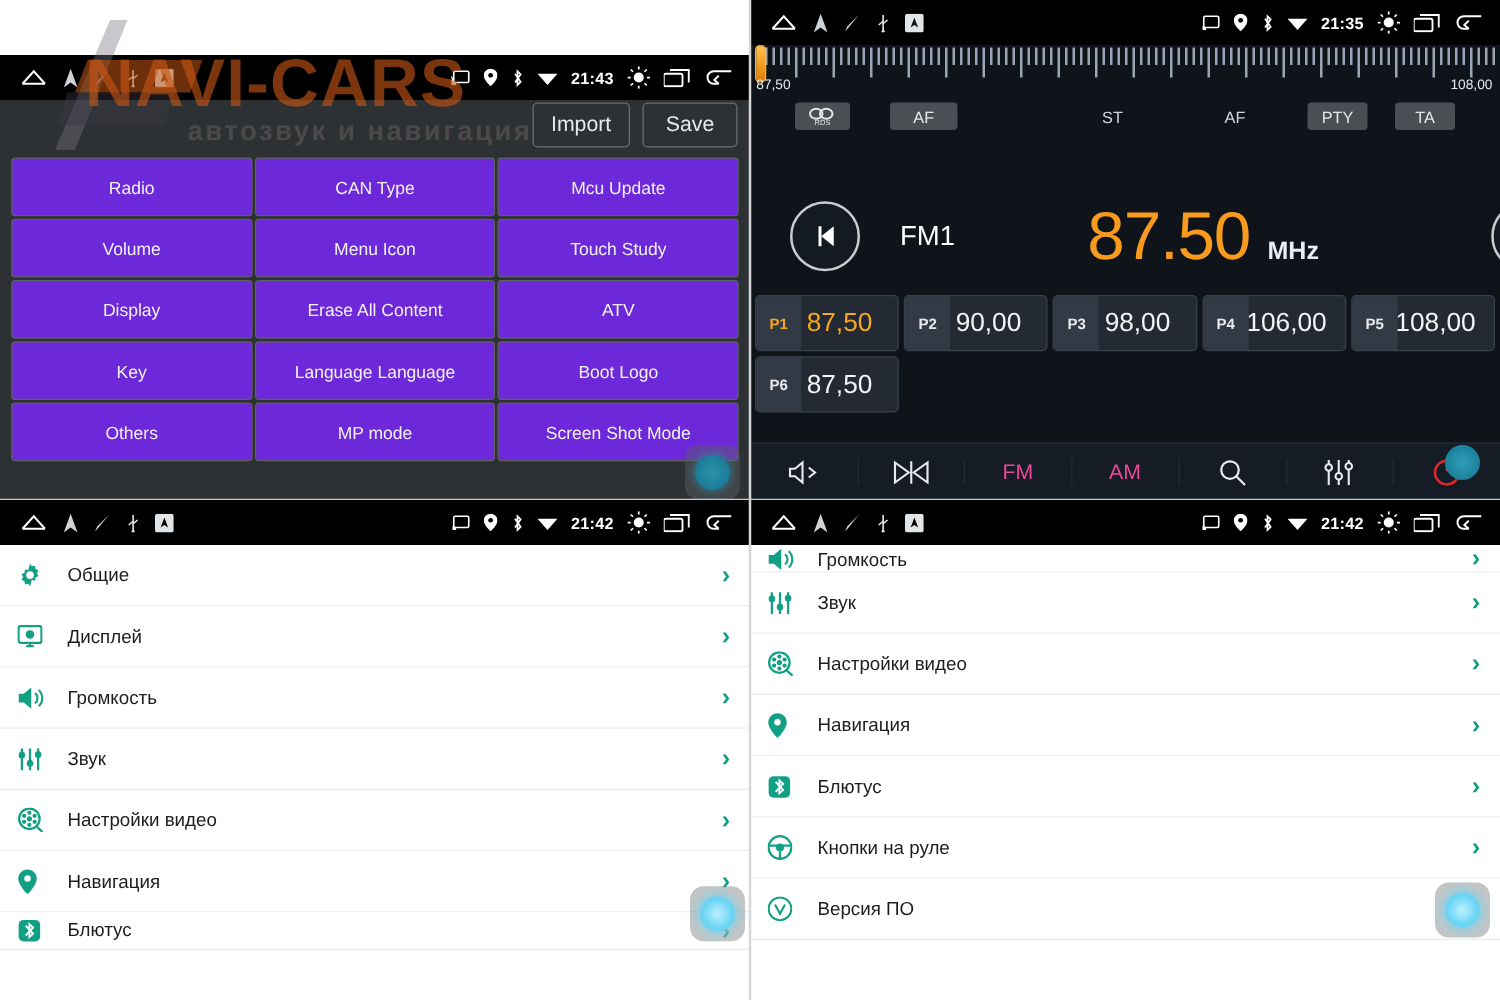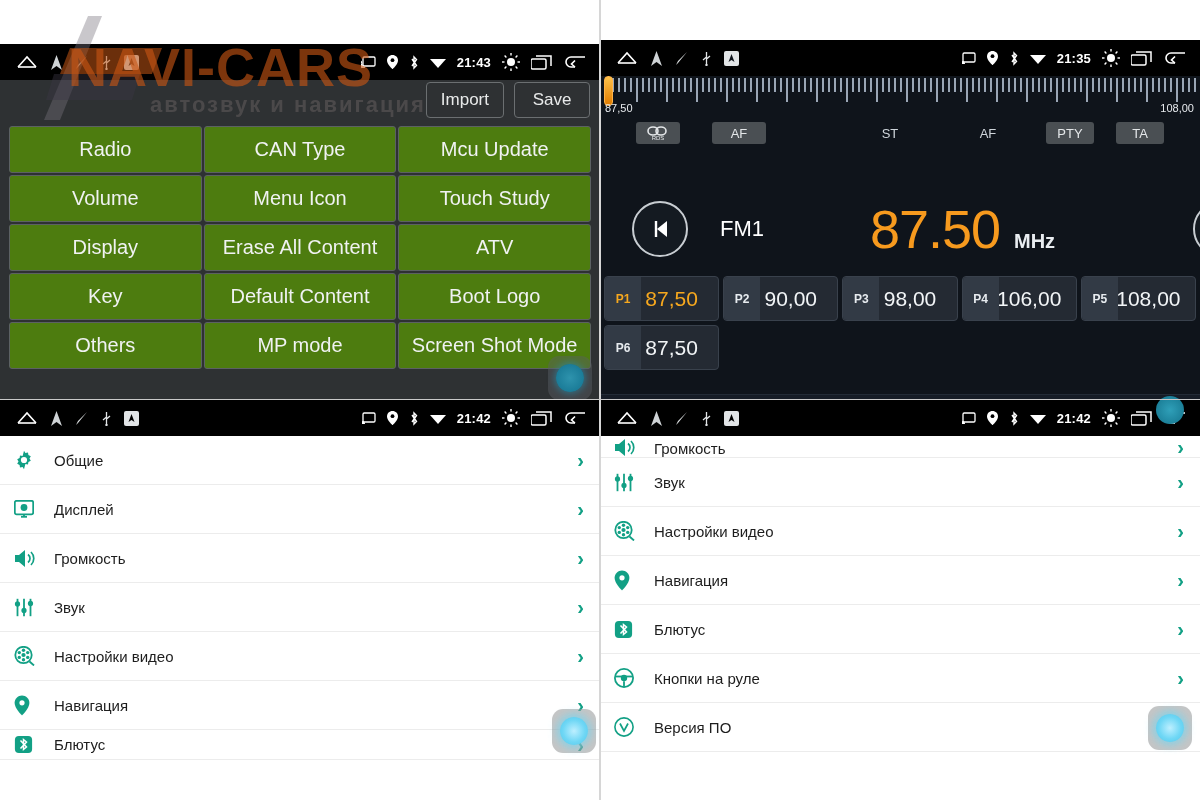--- a/index.html
+++ b/index.html
@@ -22,21 +22,21 @@
   }
   .wm-sub {
     left: 150px; top: 92px;
     font-size: 22px; font-weight: bold; letter-spacing: 2px;
     color: rgba(120,110,110,0.40);
   }
 
   
   .quad { position:absolute; width:600px; height:400px; overflow:hidden; }
   .q-tl { left:0;   top:0;   }
-  .q-tr { left:600px; top:0;margin-top:40px; }
+  .q-tr { left:600px; top:0; }
   .q-bl { left:0;   top:400px; }
   .q-br { left:600px; top:400px; }
 
   
   .letterbox { position:absolute; left:0; top:0; width:600px; height:44px; background:#fff; }
 
   
   .statusbar {
     position:absolute; left:0; width:600px; height:36px;
     background:#000; color:#fff;
@@ -58,23 +58,23 @@
     border:1px solid #6b6f71; border-radius:4px;
     background:#2e3133; color:#e8eaea;
     font-size:17px; display:flex; align-items:center; justify-content:center;
   }
   .tl-grid {
     position:absolute; left:9px; top:46px; width:582px;
     display:grid; grid-template-columns: repeat(3, 1fr);
     gap:2px;
   }
   .tl-cell {
-    height:47px; background:#4d7c0f; border:1px solid #5c6163; border-radius:3px;
+    height:47px; background:#6d28d9; border:1px solid #5c6163; border-radius:3px;
     display:flex; align-items:center; justify-content:center;
-    color:#f0f2f2; font-size:20px; text-align:center;
+    color:#f0f2f2; font-size:14px; text-align:center;
   }
 
   
   .radio { position:absolute; left:0; top:0; width:600px; height:400px; background:#0d1117; }
   .radio-screen { position:absolute; left:0; top:36px; width:600px; height:364px; background:#0f141b; }
 
   .tuner { position:absolute; left:0; top:0; width:600px; height:42px; }
   .tuner-ticks { position:absolute; left:6px; top:2px; width:594px; height:26px; display:flex; align-items:flex-start; }
   .tick { width:2px; background:#9aa6b5; margin-right:4px; }
   .tick.s { height:14px; }
@@ -268,21 +268,21 @@
         <div class="tl-cell">Radio</div>
         <div class="tl-cell">CAN Type</div>
         <div class="tl-cell">Mcu Update</div>
         <div class="tl-cell">Volume</div>
         <div class="tl-cell">Menu Icon</div>
         <div class="tl-cell">Touch Study</div>
         <div class="tl-cell">Display</div>
         <div class="tl-cell">Erase All Content</div>
         <div class="tl-cell">ATV</div>
         <div class="tl-cell">Key</div>
-        <div class="tl-cell">Default Content</div>
+        <div class="tl-cell">Language Language</div>
         <div class="tl-cell">Boot Logo</div>
         <div class="tl-cell">Others</div>
         <div class="tl-cell">MP mode</div>
         <div class="tl-cell">Screen Shot Mode</div>
       </div>
       <div class="blob blob-dark" style="left:548px; top:276px;">
         <div class="core"></div>
       </div>
     </div>
   </div>

